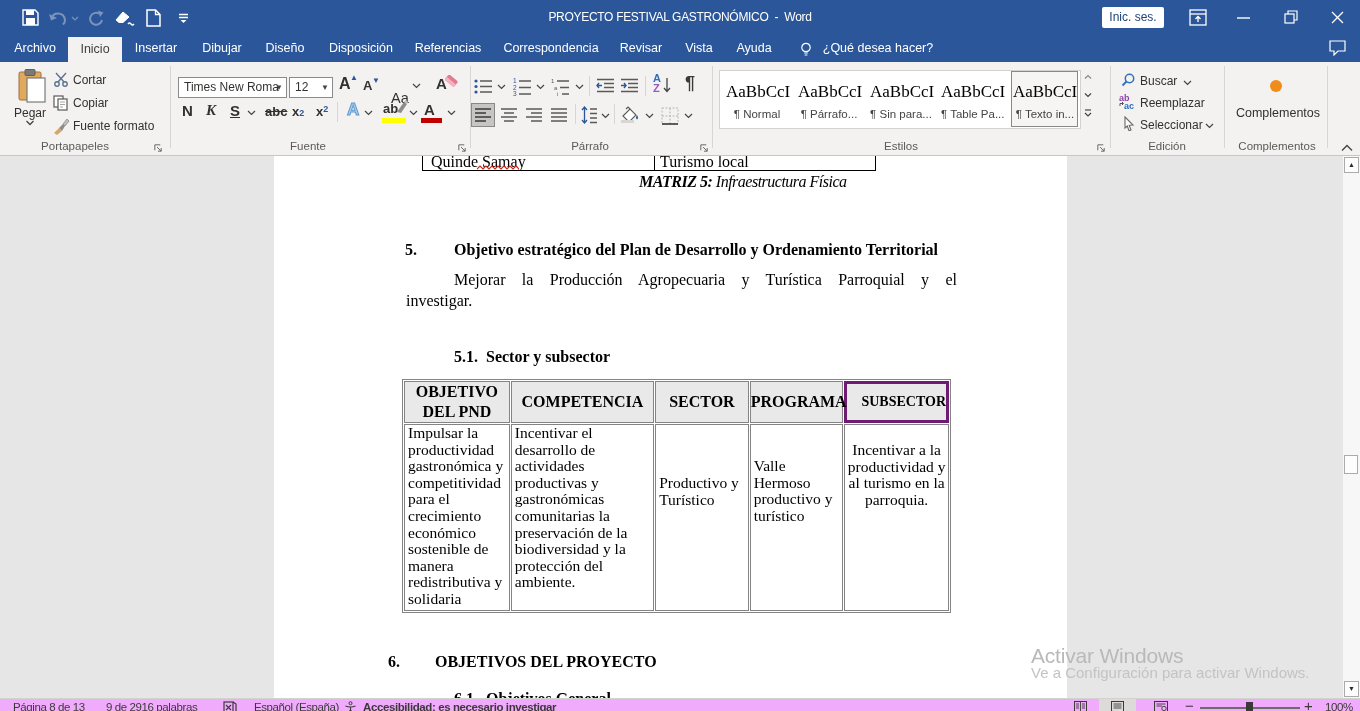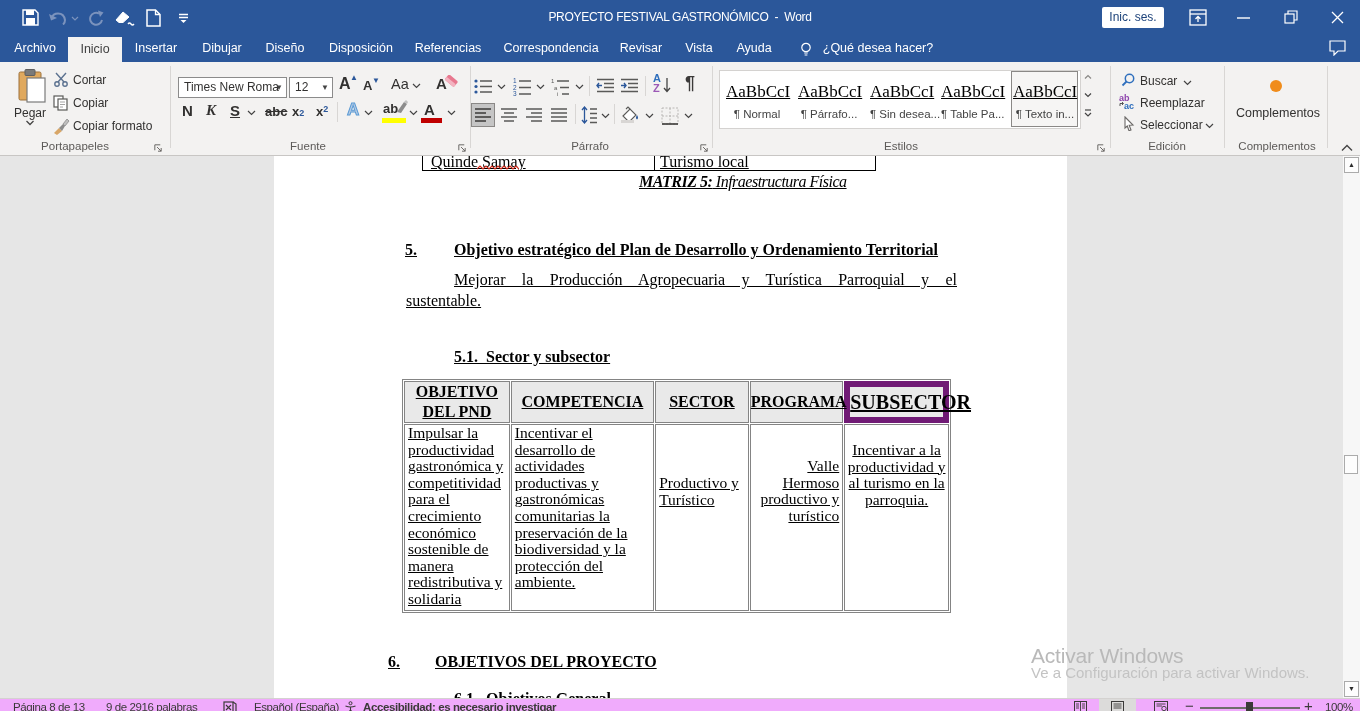--- a/index.html
+++ b/index.html
@@ -21,21 +21,21 @@
   .gsep { position:absolute; top:4px; height:82px; width:1px; background:#d8d6d4; }
   .glabel { position:absolute; top:78px; font-size:11.5px; color:#5c5a58; text-align:center; }
   .launch { position:absolute; top:81px; width:10px; height:10px; }
   .rbtxt { font-size:12px; color:#323130; }
   .combobox { position:absolute; background:#ffffff; border:1px solid #8b8b8b; font-size:12.5px; color:#323130; }
 
   
   #docarea { position:absolute; left:0; top:156px; width:1360px; height:542px; background:#e6e6e6; overflow:hidden; }
   #page { position:absolute; left:274px; top:0; width:793px; height:642px; background:#ffffff; overflow:hidden;
     font-family:"Liberation Serif", serif; color:#000000; }
-  .serif { font-family:"Liberation Serif", serif;text-decoration:underline; }
+  .serif { font-family:"Liberation Serif", serif; }
 
   
   #vscroll { position:absolute; left:1343px; top:0; width:17px; height:542px; background:#f7f7f7; }
   .sbtn { position:absolute; left:1344px; width:15px; height:16px; background:#fdfdfd; border:1px solid #ababab; font-size:7px; color:#2b2b2b; text-align:center; line-height:14px; }
 
   
   #statusbar { position:absolute; left:0; top:698px; width:1360px; height:13px; background:#f0abfc; border-top:1px solid #d4d2d0; overflow:hidden; }
   .sbitem { position:absolute; top:2px; font-size:11.5px; letter-spacing:-0.4px; color:#3b3a39; white-space:nowrap; }
 </style>
 </head>
@@ -163,33 +163,33 @@
         <rect x="5" y="4" width="9" height="11" fill="#fff" stroke="#5a5a58" stroke-width="1.2"></rect>
         <path d="M7 7 L12 7 M7 9.5 L12 9.5 M7 12 L10 12" stroke="#9a9a98" stroke-width="0.9"></path>
       </svg>
       <div class="abs rbtxt" style="left:73px;top:34px;">Copiar</div>
 
       <svg class="abs" style="left:52px;top:56px;" width="18" height="17" viewBox="0 0 18 17">
         <path d="M2 15 L7 10 L10 13 L5 17 Z" fill="#d8a667"></path>
         <path d="M7 10 L11 6 L13 8 L10 13 Z" fill="#8c8c8c"></path>
         <path d="M11 6 L15 1 L17 3 L13 8 Z" fill="#bfbfbf" stroke="#8c8c8c" stroke-width="0.8"></path>
       </svg>
-      <div class="abs rbtxt" style="left:73px;top:57px;">Copiar formato</div>
+      <div class="abs rbtxt" style="left:73px;top:57px;">Fuente formato</div>
       <svg class="launch" style="left:153px;" width="11" height="11" viewBox="0 0 11 11">
           <path d="M2 2 L8 2 M2 2 L2 8 M4.5 4.5 L9 9 M9 9 L9 5.5 M9 9 L5.5 9" stroke="#6b6967" stroke-width="1.1" fill="none"></path>
         </svg>
     </div>
 
     <div id="grp-font">
       <div class="combobox" style="left:178px;top:15px;width:109px;height:21px;line-height:19px;padding-left:5px;font-size:12px;overflow:hidden;">Times New Roma<span class="abs" style="right:3px;top:6px;color:#444;font-size:8px;line-height:8px;">▼</span></div>
       <div class="combobox" style="left:289px;top:15px;width:44px;height:21px;line-height:19px;padding-left:5px;font-size:12px;">12<span class="abs" style="right:3px;top:6px;color:#444;font-size:8px;line-height:8px;">▼</span></div>
 
       <div class="abs" style="left:339px;top:13px;font-size:16px;color:#323130;font-weight:600;">A<span style="position:absolute;left:11px;top:-2px;font-size:8px;color:#2b579a;">▲</span></div>
       <div class="abs" style="left:363px;top:16px;font-size:13px;color:#323130;font-weight:600;">A<span style="position:absolute;left:9px;top:-2px;font-size:8px;color:#2b579a;">▼</span></div>
-      <div class="abs" style="left:391px;top:14px;font-size:14.5px;color:#323130;">Aa</div>
+      <div class="abs" style="left:391px;top:28px;font-size:14.5px;color:#323130;">Aa</div>
       <svg class="abs" style="left:412px;top:21px;" width="9" height="6" viewBox="0 0 9 6">
           <path d="M1 1 L4.5 4.5 L8 1" fill="none" stroke="#444" stroke-width="1.2"></path>
         </svg>
 
       <div class="abs" style="left:436px;top:13px;font-size:15px;color:#323130;font-weight:600;">A</div>
       <svg class="abs" style="left:444px;top:13px;" width="14" height="13" viewBox="0 0 14 13">
         <g transform="rotate(40 7 6)">
             <rect x="1" y="2" width="12" height="7" rx="1.5" fill="#e8788f"></rect>
             <rect x="1" y="5.5" width="12" height="3.5" rx="1" fill="#f3b3c0"></rect>
           </g>
@@ -327,21 +327,21 @@
         </svg>
     </div>
 
     <div id="grp-styles">
       <div class="abs" style="left:719px;top:8px;width:362px;height:59px;background:#ffffff;border:1px solid #d4d2d0;"></div>
       <div class="abs serif" style="left:726px;top:20px;width:62px;text-align:center;font-size:17px;color:#000;">AaBbCcI</div>
       <div class="abs rbtxt" style="left:726px;top:46px;width:62px;text-align:center;color:#444;white-space:nowrap;font-size:11.5px;">¶ Normal</div>
       <div class="abs serif" style="left:798px;top:20px;width:62px;text-align:center;font-size:17px;color:#000;">AaBbCcI</div>
       <div class="abs rbtxt" style="left:798px;top:46px;width:62px;text-align:center;color:#444;white-space:nowrap;font-size:11.5px;">¶ Párrafo...</div>
       <div class="abs serif" style="left:870px;top:20px;width:62px;text-align:center;font-size:17px;color:#000;">AaBbCcI</div>
-      <div class="abs rbtxt" style="left:870px;top:46px;width:62px;text-align:center;color:#444;white-space:nowrap;font-size:11.5px;">¶ Sin desea...</div>
+      <div class="abs rbtxt" style="left:870px;top:46px;width:62px;text-align:center;color:#444;white-space:nowrap;font-size:11.5px;">¶ Sin para...</div>
       <div class="abs serif" style="left:941px;top:20px;width:62px;text-align:center;font-size:17px;color:#000;">AaBbCcI</div>
       <div class="abs rbtxt" style="left:941px;top:46px;width:62px;text-align:center;color:#444;white-space:nowrap;font-size:11.5px;">¶ Table Pa...</div>
       <div class="abs" style="left:1011px;top:9px;width:67px;height:56px;background:#f6f5f4;border:1px solid #8a8886;"></div>
       <div class="abs serif" style="left:1013px;top:20px;width:64px;text-align:center;font-size:17px;color:#000;">AaBbCcI</div>
       <div class="abs rbtxt" style="left:1013px;top:46px;width:64px;text-align:center;color:#444;white-space:nowrap;font-size:11.5px;">¶ Texto in...</div>
 
       <svg class="abs" style="left:1084px;top:12px;" width="8" height="6" viewBox="0 0 8 6">
           <path d="M1 4.5 L4 1.5 L7 4.5" fill="none" stroke="#8a8886" stroke-width="1.2"></path>
         </svg>
       <svg class="abs" style="left:1084px;top:30px;" width="8" height="6" viewBox="0 0 8 6">
@@ -400,39 +400,39 @@
         <path d="M0 4 L3 1 L6 4 L9 1 L12 4 L15 1 L18 4 L21 1 L24 4 L27 1 L30 4 L33 1 L36 4 L39 1 L42 4" fill="none" stroke="#cf2617" stroke-width="1.2"></path>
       </svg>
       <div class="abs serif" style="left:386px;top:-3px;font-size:16px;">Turismo local</div>
 
       <div class="abs serif" style="left:365px;top:17px;font-size:16px;font-style:italic;letter-spacing:-0.5px;"><b>MATRIZ 5:</b> Infraestructura Física</div>
 
       <div class="abs serif" style="left:131px;top:85px;font-size:16px;font-weight:bold;">5.<span style="display:inline-block;width:37px;"></span>Objetivo estratégico del Plan de Desarrollo y Ordenamiento Territorial</div>
 
       <div class="abs serif" style="left:132px;top:113px;width:551px;font-size:16px;line-height:21px;">
         <div style="text-align:justify;text-align-last:justify;padding-left:48px;">Mejorar la Producción Agropecuaria y Turística Parroquial y el</div>
-        <div>sustentable.</div>
+        <div>investigar.</div>
       </div>
 
       <div class="abs serif" style="left:180px;top:192px;font-size:16px;font-weight:bold;">5.1.&nbsp; Sector y subsector</div>
 
       <table class="serif" style="position:absolute;left:128px;top:223px;border-collapse:separate;border-spacing:1px 1px;background:#ffffff;border:1px solid #848484;table-layout:fixed;width:549px;font-size:15.5px;">
         <tbody>
             <tr style="height:38px;">
           <td style="width:104px;border:1px solid #848484;background:#e9e9e9;text-align:center;font-weight:bold;line-height:20px;font-size:16px;">OBJETIVO DEL PND</td>
           <td style="width:141px;border:1px solid #848484;background:#e9e9e9;text-align:center;font-weight:bold;font-size:16px;">COMPETENCIA</td>
           <td style="width:92px;border:1px solid #848484;background:#e9e9e9;text-align:center;font-weight:bold;font-size:16px;">SECTOR</td>
           <td style="width:92px;border:1px solid #848484;background:#e9e9e9;text-align:center;font-weight:bold;font-size:16px;">PROGRAMA</td>
-          <td style="width:103px;border:6px solid #701a75;background:#e9e9e9;text-align:right;font-weight:bold;font-size:20px;">SUBSECTOR</td>
+          <td style="width:103px;border:3px solid #701a75;background:#e9e9e9;text-align:right;font-weight:bold;font-size:14px;">SUBSECTOR</td>
         </tr>
         <tr style="height:187px;">
           <td style="border:1px solid #848484;vertical-align:top;padding:0px 3px;line-height:16.6px;">Impulsar la<br>productividad<br>gastronómica y<br>competitividad<br>para el<br>crecimiento<br>económico<br>sostenible de<br>manera<br>redistributiva y<br>solidaria</td>
           <td style="border:1px solid #848484;vertical-align:top;padding:0px 3px;line-height:16.6px;">Incentivar el<br>desarrollo de<br>actividades<br>productivas y<br>gastronómicas<br>comunitarias la<br>preservación de la<br>biodiversidad y la<br>protección del<br>ambiente.</td>
           <td style="border:1px solid #848484;vertical-align:top;padding:50px 3px 0 3px;line-height:16.6px;">Productivo y<br>Turístico</td>
-          <td style="border:1px solid #848484;vertical-align:top;padding:33px 3px 0 3px;line-height:16.6px;text-align:right;margin-left:31px;">Valle<br>Hermoso<br>productivo y<br>turístico</td>
+          <td style="border:1px solid #848484;vertical-align:top;padding:33px 3px 0 3px;line-height:16.6px;text-align:left;margin-left:31px;">Valle<br>Hermoso<br>productivo y<br>turístico</td>
           <td style="border:1px solid #848484;vertical-align:top;padding:17px 2px 0 2px;line-height:16.6px;text-align:center;">Incentivar a la<br>productividad y<br>al turismo en la<br>parroquia.</td>
         </tr>
       </tbody>
         </table>
 
       <div class="abs serif" style="left:114px;top:497px;font-size:16px;font-weight:bold;">6.<span style="display:inline-block;width:35px;"></span>OBJETIVOS DEL PROYECTO</div>
       <div class="abs serif" style="left:180px;top:534px;font-size:16px;font-weight:bold;">6.1.&nbsp;&nbsp;Objetivos General</div>
     </div>
 
     <div class="abs" style="left:1031px;top:488px;font-size:21px;color:#b9b9b9;font-weight:400;letter-spacing:-0.2px;">Activar Windows</div>

